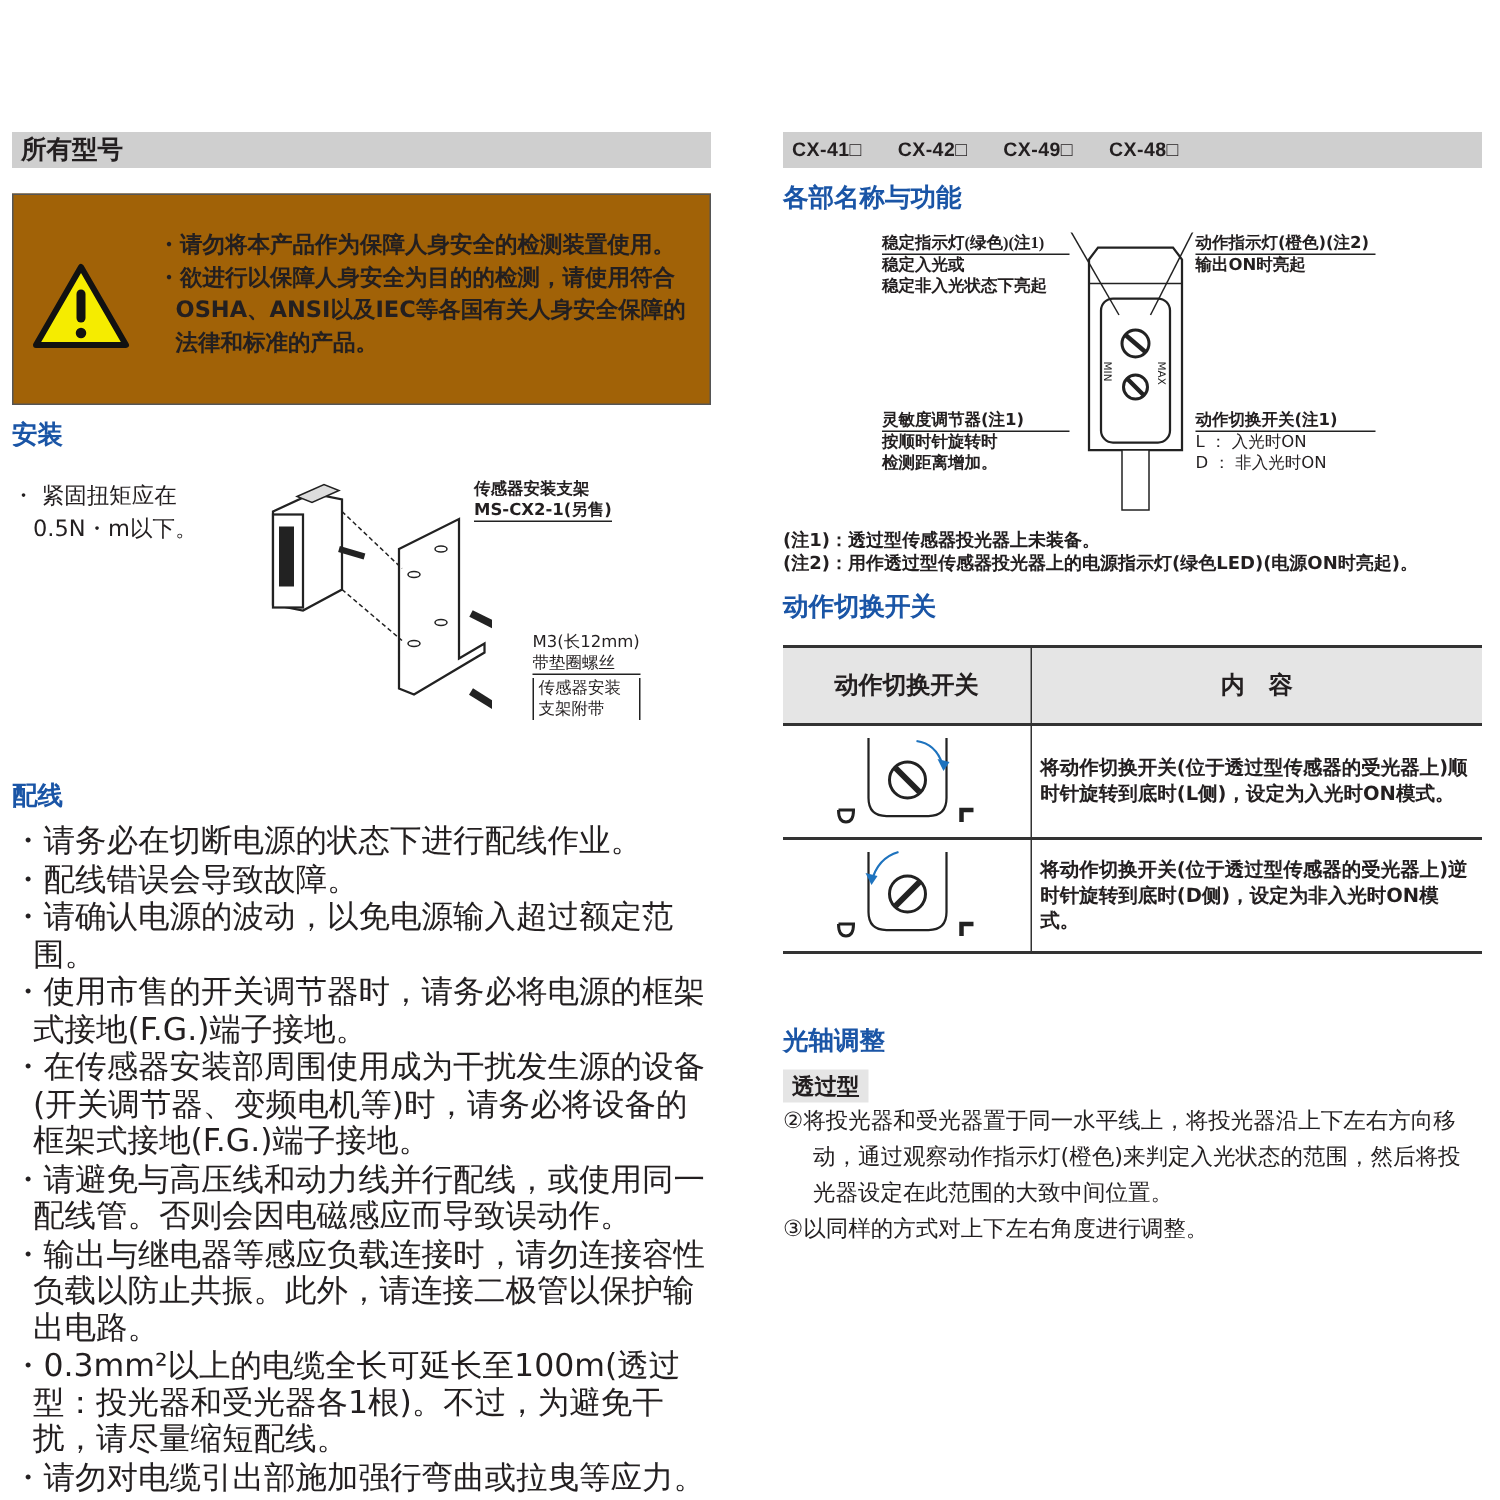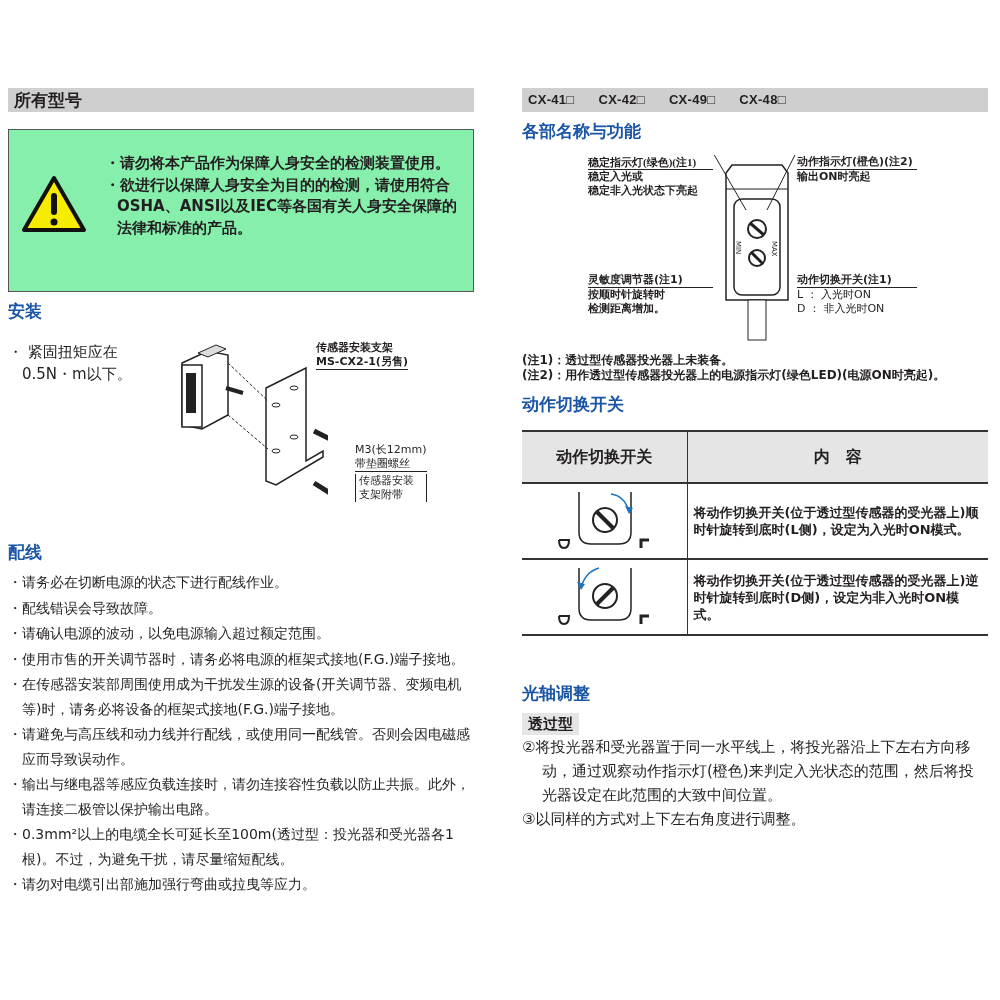--- a/index.html
+++ b/index.html
@@ -3,26 +3,26 @@
 <meta charset="utf-8">
 <style>
   * { box-sizing: border-box; margin: 0; padding: 0; }
   body { width: 1000px; height: 1000px; background: #fff; font-family: "DejaVu Sans", "Liberation Sans", sans-serif; color: #231f20; position: relative; overflow: hidden; }
   .col { position: absolute; top: 88px; }
   .col-left { left: 8px; width: 466px; }
   .col-right { left: 522px; width: 466px; }
   .band { background: #cfcfcf; height: 24px; font-weight: bold; font-size: 17px; line-height: 24px; padding-left: 6px; }
   .band-r { font-family: Liberation Sans, sans-serif; font-size: 13px; letter-spacing: 0.3px; }
   .band-r span { margin-right: 20px; }
-  .warn { margin-top: 17px; height: 163px; background: #86efac; border: 1px solid #555; position: relative; }
+  .warn { margin-top: 17px; height: 141px; background: #a16207; border: 1px solid #555; position: relative; }
   .warn-icon { position: absolute; left: 12px; top: 45px; width: 66px; height: 58px; }
   .warn-text { position: absolute; left: 96px; top: 23px; width: 362px; font-size: 15px; font-weight: bold; line-height: 21.5px; }
   .warn-text .b { display: block; padding-left: 12px; text-indent: -12px; }
   .h2 { color: #1a55a6; font-size: 17px; font-weight: bold; }
-  .bul { font-size: 14px; line-height: 24.5px; padding-left: 14px; text-indent: -14px; margin-bottom: 1px; }
+  .bul { font-size: 21px; line-height: 24.5px; padding-left: 14px; text-indent: -14px; margin-bottom: 1px; }
   .small { font-size: 11px; line-height: 14px; font-weight: bold; }
   table.sw { border-collapse: collapse; width: 466px; }
   table.sw th { background: #e5e5e5; font-size: 16px; font-weight: bold; height: 52px; border-top: 2px solid #333; border-bottom: 2px solid #333; }
   table.sw td { border-bottom: 2px solid #333; vertical-align: middle; }
   table.sw .c1 { width: 165px; border-right: 1.5px solid #333; }
   table.sw td.txt { font-size: 13px; font-weight: bold; line-height: 17px; padding: 0 6px; height: 76px; }
   .note { font-size: 12px; font-weight: bold; line-height: 15px; }
   .tag { display: inline-block; background: #e5e5e5; font-weight: bold; font-size: 15px; padding: 0 6px; line-height: 22px; }
   .step { font-size: 15px; line-height: 24px; padding-left: 20px; text-indent: -20px; }
 </style>

